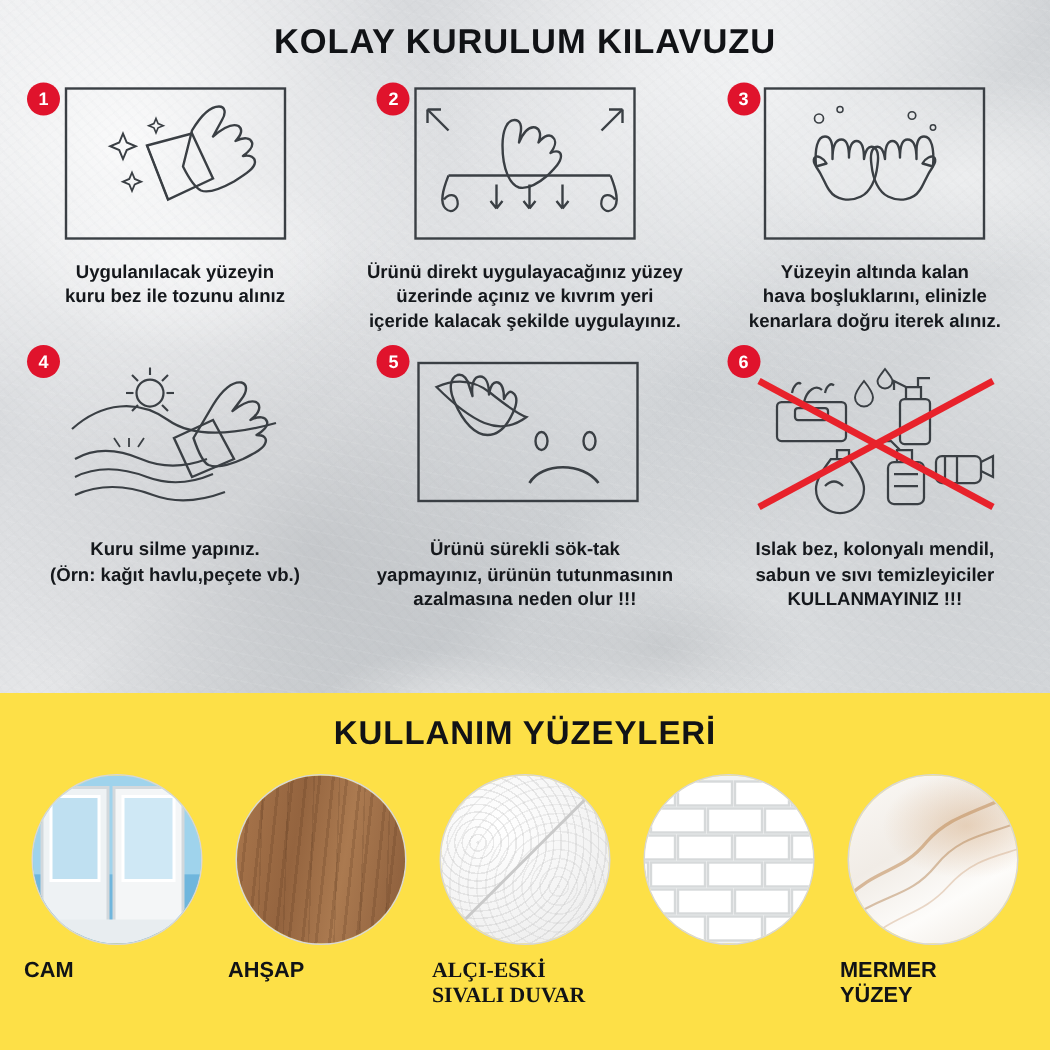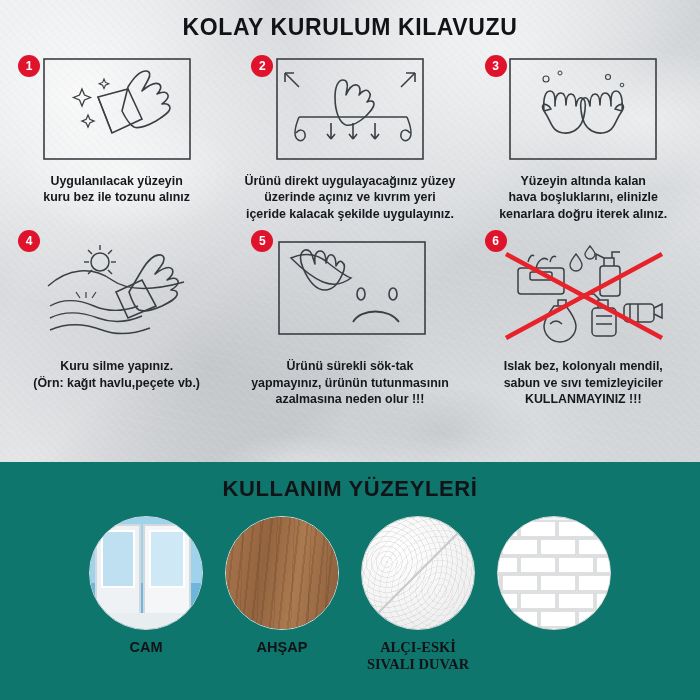--- a/index.html
+++ b/index.html
@@ -125,39 +125,39 @@
   .row2 .step-art { margin-top: 10px; height: 118px; }
   .row2 .step-art svg { height: 118px; }
 
   
   .bottom-section {
     position: absolute;
     top: 462px;
     left: 0;
     width: 700px;
     height: 238px;
-    background: #0f766e;
+    background: #fde047;
   }
   .bottom-title {
     margin-top: 14px;
     text-align: center;
     font-size: 22px;
     font-weight: bold;
     letter-spacing: 0.6px;
     color: #111316;
   }
   .surfaces {
     display: flex;
     justify-content: center;
     gap: 12px;
     margin-top: 14px;
   }
   .surface {
     width: 124px;
-    text-align: center;
+    text-align: left;
   }
   .circle {
     width: 112px;
     height: 112px;
     margin: 0 auto;
     border-radius: 50%;
     overflow: hidden;
     border: 1px solid #d7d7d7;
     position: relative;
   }
@@ -482,16 +482,28 @@
                 <rect x="98" y="76" width="36" height="16"></rect>
               <rect x="-34" y="94" width="36" height="16"></rect>
                 <rect x="4" y="94" width="36" height="16"></rect>
                 <rect x="42" y="94" width="36" height="16"></rect>
                 <rect x="80" y="94" width="36" height="16"></rect>
             </g>
           </svg>
         </div>
       </div>
 
+      <div class="surface">
+        <div class="circle">
+          <div class="fill-mermer"></div>
+          <svg class="tile-svg" viewBox="0 0 112 112" xmlns="http://www.w3.org/2000/svg">
+            <path d="M-4 84 C20 60 34 66 52 44 C66 28 80 26 116 10" fill="none" stroke="#c08a55" stroke-width="2.2" opacity="0.55"></path>
+            <path d="M-4 98 C24 78 40 82 58 60 C74 40 92 40 116 30" fill="none" stroke="#b07c4a" stroke-width="1.4" opacity="0.45"></path>
+            <path d="M10 112 C30 92 48 94 66 74 C82 56 98 54 116 48" fill="none" stroke="#cda07a" stroke-width="1.2" opacity="0.4"></path>
+          </svg>
+        </div>
+        <div class="surface-label" style="white-space: pre-line;">MERMER
+YÜZEY</div>
+      </div>
 
     </div>
   </div>
 </div>
 
 </body></html>

